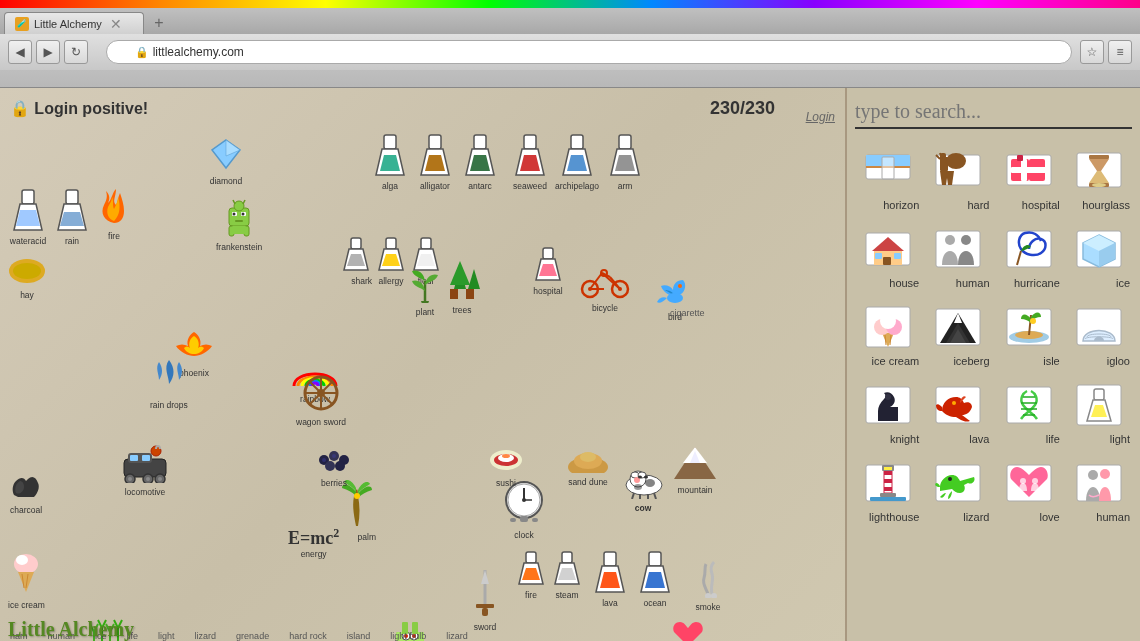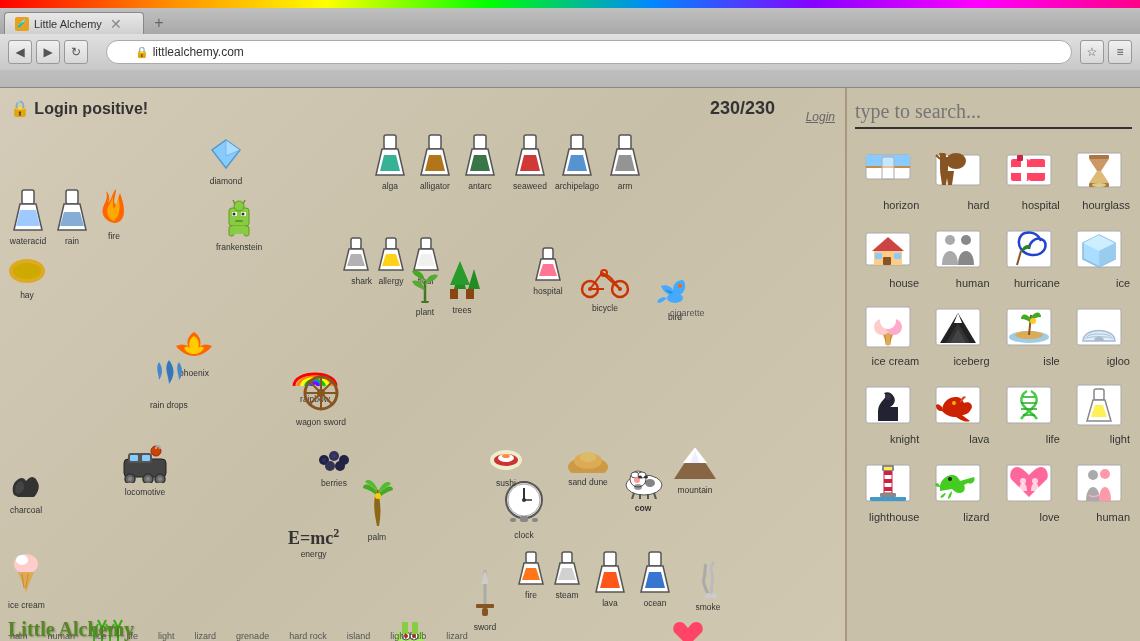--- a/index.html
+++ b/index.html
@@ -708,21 +708,21 @@
           <circle cx="20" cy="20" r="16" fill="none" stroke="#885522" stroke-width="3"></circle>
           <circle cx="20" cy="20" r="4" fill="#885522"></circle>
           <line x1="20" y1="4" x2="20" y2="36" stroke="#885522" stroke-width="2"></line>
           <line x1="4" y1="20" x2="36" y2="20" stroke="#885522" stroke-width="2"></line>
           <line x1="8" y1="8" x2="32" y2="32" stroke="#885522" stroke-width="2"></line>
           <line x1="32" y1="8" x2="8" y2="32" stroke="#885522" stroke-width="2"></line>
         </svg>
         <span>wagon sword</span>
       </div>
 
-      <div class="playfield-element" style="left:357px;top:388px;">
+      <div class="playfield-element" style="left:336px;top:388px;text-align:right;">
         <svg width="40" height="52" viewBox="0 0 40 52">
           <path d="M20,50 C18,40 16,30 18,20 C20,12 22,10 22,20 C24,30 24,40 22,50Z" fill="#8B6914"></path>
           <path d="M22,18 C28,10 36,8 36,14 C30,16 26,18 22,22Z" fill="#44aa22"></path>
           <path d="M20,16 C14,8 6,6 6,12 C12,14 16,16 20,20Z" fill="#44aa22"></path>
           <path d="M22,14 C26,6 32,4 34,8 C28,12 24,14 22,18Z" fill="#55bb33"></path>
           <path d="M20,12 C16,4 10,2 8,6 C14,10 18,12 20,16Z" fill="#55bb33"></path>
           <circle cx="21" cy="20" r="3" fill="#ffcc00"></circle>
         </svg>
         <span>palm</span>
       </div>

